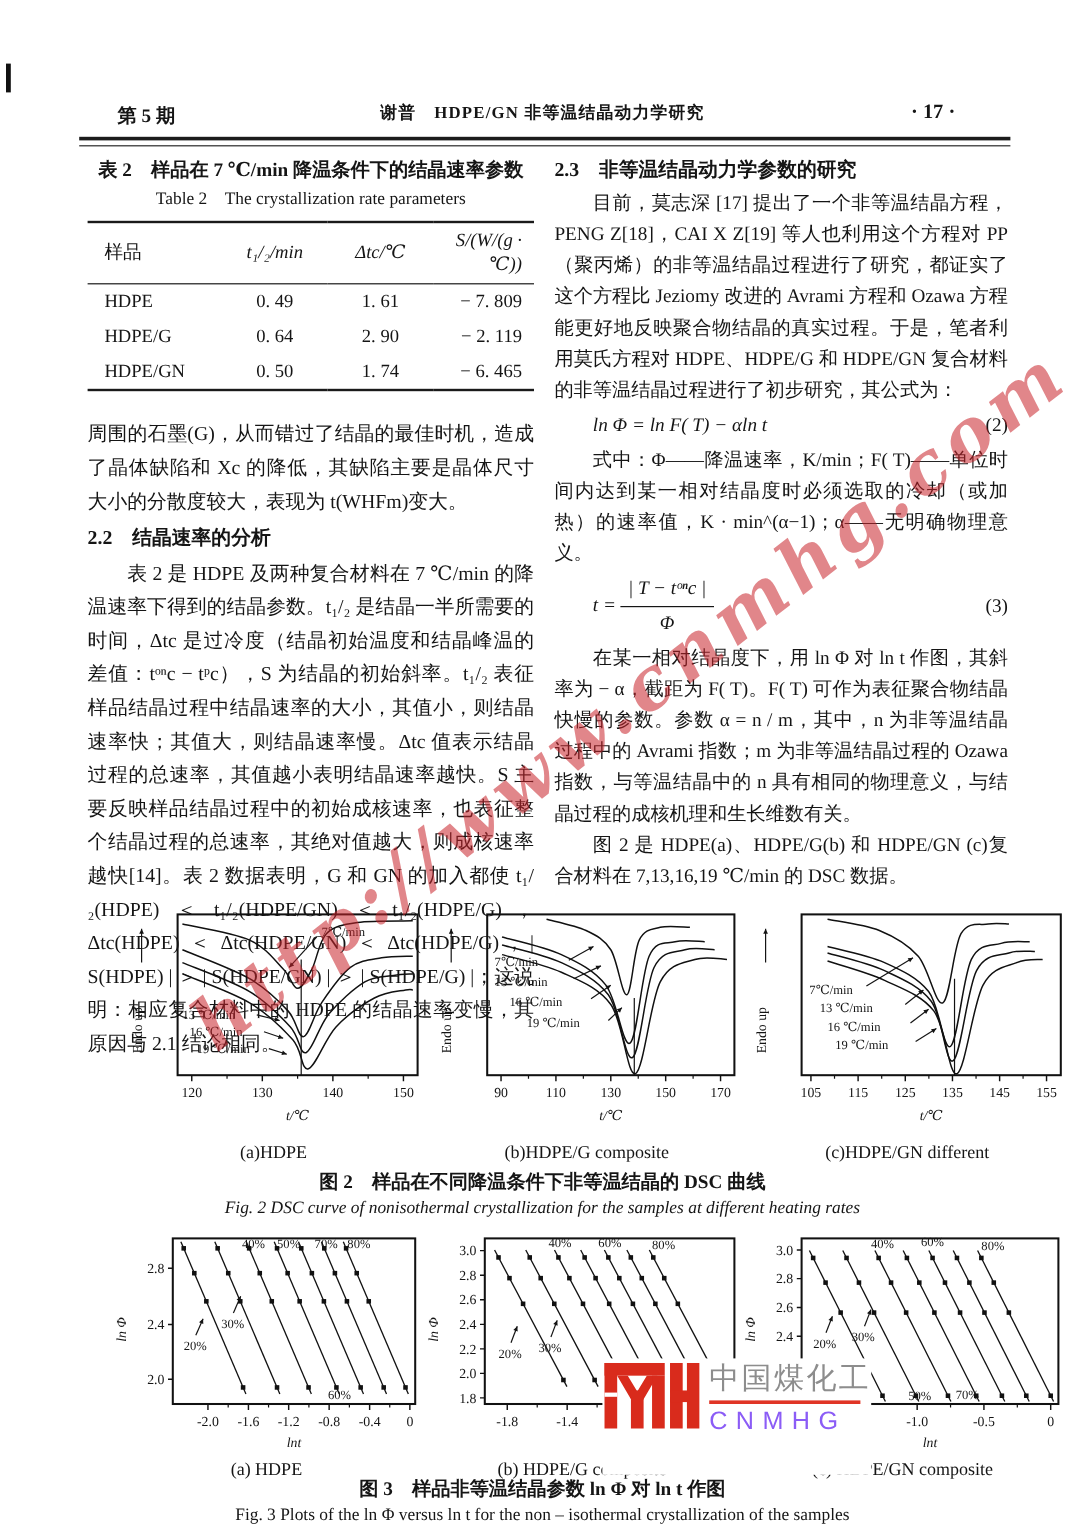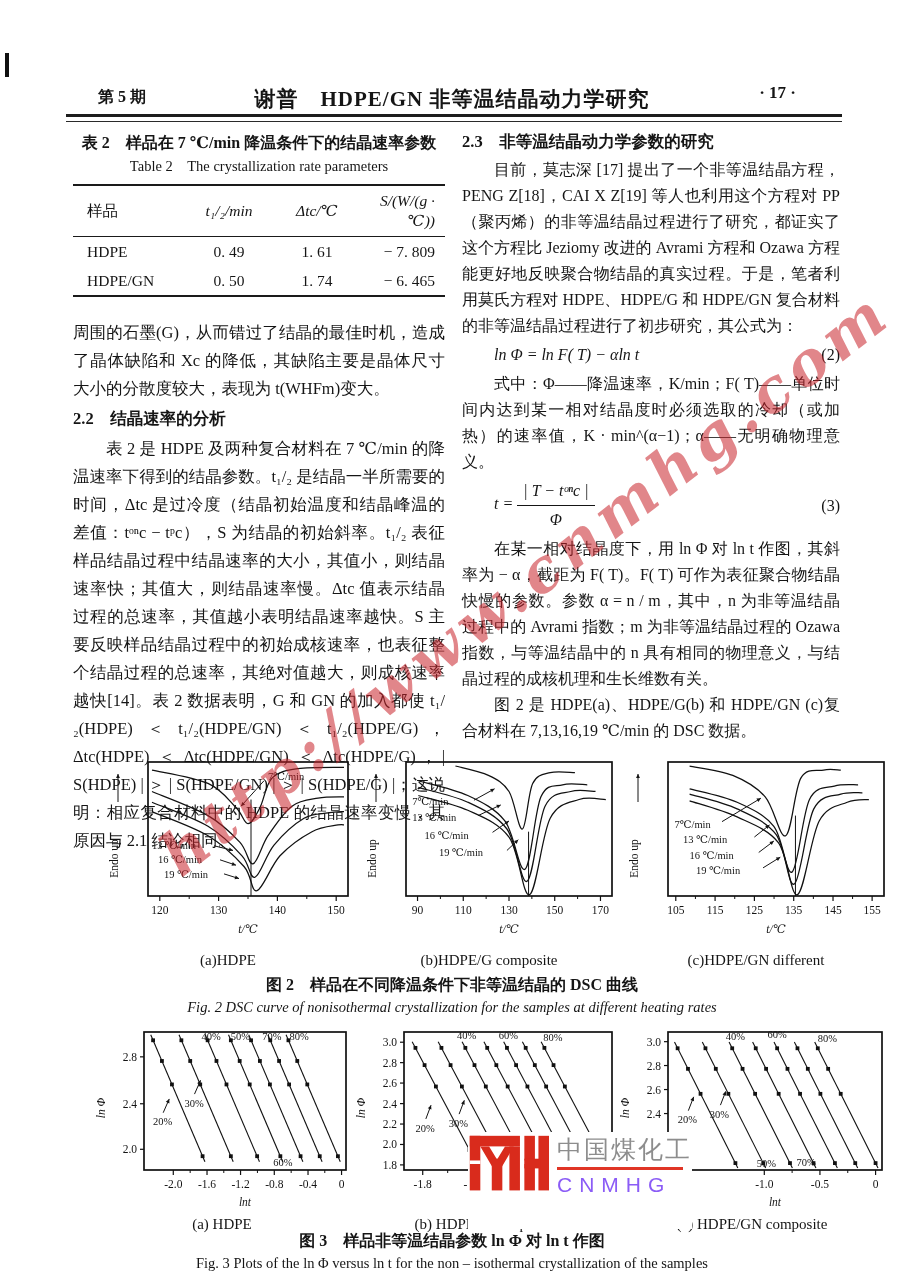--- a/index.html
+++ b/index.html
@@ -1,21 +1,21 @@
 <!DOCTYPE html>
 <html><head>
 <meta charset="utf-8">
 <style>
   html,body{margin:0;padding:0;}
   body{width:904px;height:1272px;background:#ffffff;position:relative;overflow:hidden;
        font-family:"Liberation Serif","DejaVu Serif",serif;color:#151515;}
   .page{position:absolute;inset:0;margin-top:15px;}
   
   .hdr-issue{position:absolute;left:98px;top:72px;font-weight:bold;font-size:16px;}
-  .hdr-title{position:absolute;left:0;right:0;top:70px;text-align:center;font-weight:bold;font-size:21px;letter-spacing:1px;}
+  .hdr-title{position:absolute;left:0;right:0;top:70px;text-align:center;font-weight:bold;font-size:14px;letter-spacing:1px;}
   .hdr-page{position:absolute;right:108px;top:68px;font-weight:bold;font-size:17px;}
   .hdr-rule{position:absolute;left:66px;right:62px;top:99px;border-top:3px solid #1c1c1c;}
   .hdr-rule2{position:absolute;left:66px;right:62px;top:106px;border-top:1px solid #2a2a2a;}
   .artifact{position:absolute;left:5px;top:38px;width:4px;height:24px;background:#111;}
   
   .colL{position:absolute;left:73px;top:113px;width:372px;font-size:16.5px;line-height:28px;text-align:justify;}
   .colR{position:absolute;left:462px;top:112px;width:378px;font-size:16px;line-height:26px;text-align:justify;}
   .tbl-title{font-weight:bold;text-align:center;font-size:16px;line-height:22px;margin-top:4px;}
   .tbl-sub{text-align:center;font-size:14.5px;line-height:20px;margin-top:2px;}
   table.t2{width:100%;border-collapse:collapse;margin-top:8px;font-size:15.5px;}
@@ -40,21 +40,21 @@
   .figbox{position:absolute;}
   .subcap{text-align:center;font-size:15px;margin-top:1px;font-family:"Liberation Serif",serif;}
   .figcap-zh{position:absolute;left:0;right:0;text-align:center;font-weight:bold;font-size:16px;}
   .figcap-en{position:absolute;left:0;right:0;text-align:center;font-size:14.5px;}
   svg text{font-family:"Liberation Serif","DejaVu Serif",serif;fill:#141414;}
   
   .watermark{position:absolute;left:168px;top:812px;width:800px;font-size:60px;font-weight:bold;font-style:italic;
      letter-spacing:7px;color:rgba(201,34,42,0.55);transform:rotate(-38deg);transform-origin:left center;
      white-space:nowrap;pointer-events:none;font-family:"DejaVu Serif",serif;}
   
-  .logo{position:absolute;left:468px;top:1117px;width:224px;height:97px;background:#ffffff;display:flex;align-items:flex-start;}
+  .logo{position:absolute;left:502px;top:1117px;width:224px;height:97px;background:#ffffff;display:flex;align-items:flex-start;}
   .logo-txt{margin-left:8px;padding-top:2px;}
   .logo-zh{color:#8d8d8d;font-size:25px;letter-spacing:2px;line-height:30px;white-space:nowrap;font-family:"Liberation Sans",sans-serif;}
   .logo-rule{border-top:3px solid #e03526;margin:3px 0 3px 0;width:126px;}
   .logo-en{color:#8b5cf6;font-size:21px;letter-spacing:7px;font-family:Liberation Sans, sans-serif;}
 </style>
 </head>
 <body>
 
 <div class="page">
 
@@ -77,20 +77,26 @@
           <th class="c2 it">Δtc/℃</th>
           <th class="c3 it">S/(W/(g · ℃))</th>
         </tr>
       </thead>
       <tbody>
         <tr>
           <td class="c0">HDPE</td>
           <td class="c1">0. 49</td>
           <td class="c2">1. 61</td>
           <td class="c3">− 7. 809</td>
+        </tr>
+        <tr>
+          <td class="c0">HDPE/G</td>
+          <td class="c1">0. 64</td>
+          <td class="c2">2. 90</td>
+          <td class="c3">− 2. 119</td>
         </tr>
         <tr>
           <td class="c0">HDPE/GN</td>
           <td class="c1">0. 50</td>
           <td class="c2">1. 74</td>
           <td class="c3">− 6. 465</td>
         </tr>
       </tbody>
     </table>
     <p class="para0 mt">周围的石墨(G)，从而错过了结晶的最佳时机，造成了晶体缺陷和 Xc 的降低，其缺陷主要是晶体尺寸大小的分散度较大，表现为 t(WHFm)变大。</p>

